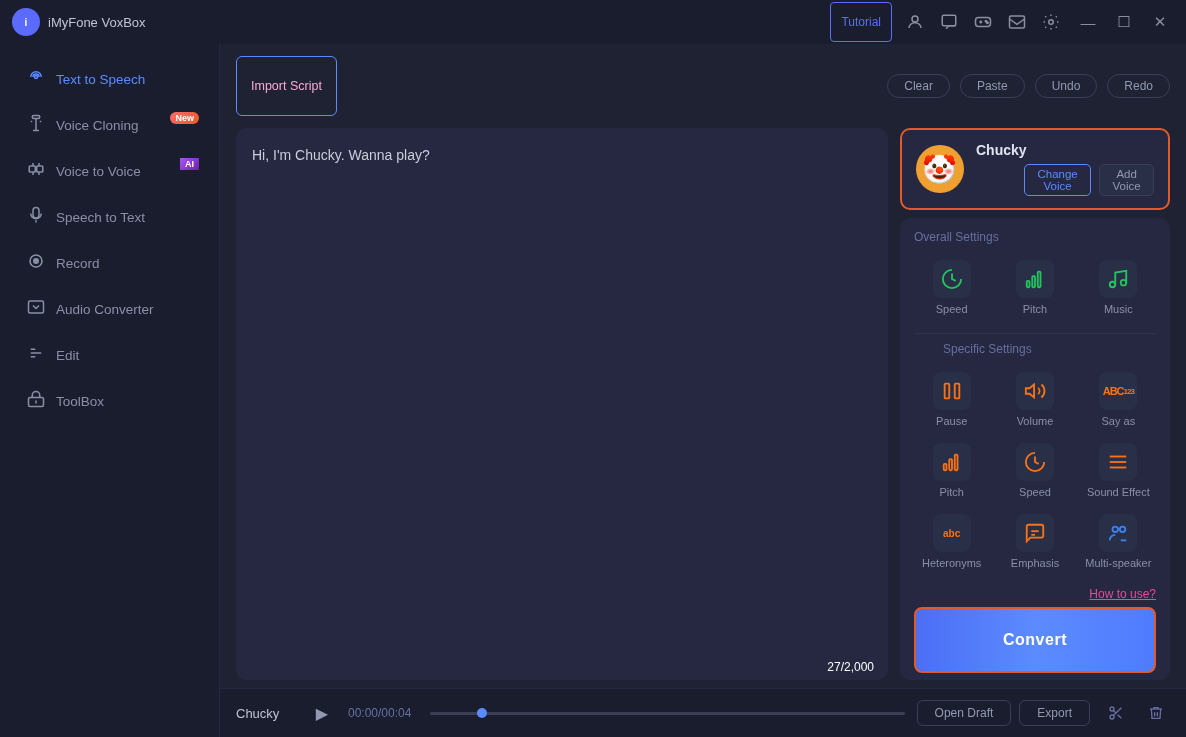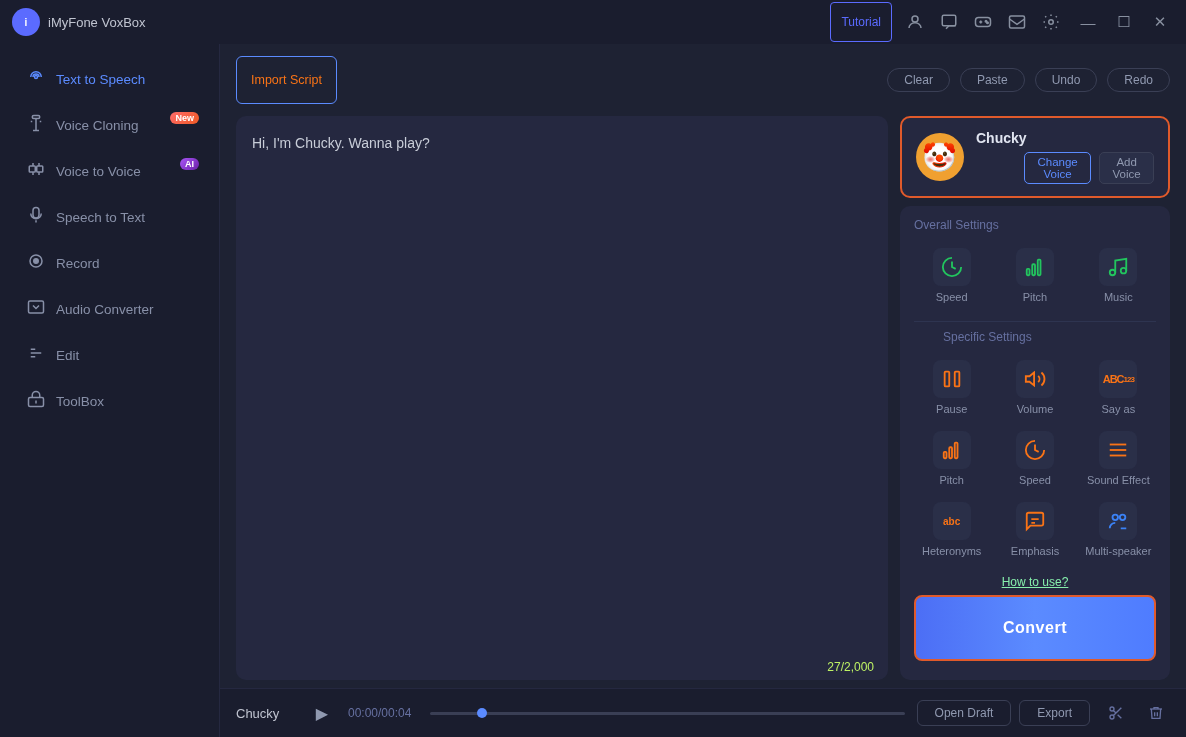--- a/index.html
+++ b/index.html
@@ -131,21 +131,21 @@
       font-weight: bold;
       position: absolute;
       right: 12px;
       top: 8px;
     }
     .badge-ai {
       background: linear-gradient(135deg, #a855f7, #6b21a8);
       color: white;
       font-size: 9px;
       padding: 1px 5px;
-      border-radius: 6px;
+      border-radius: 0;
       font-weight: bold;
       position: absolute;
       right: 12px;
       top: 8px;
     }
 
     
     .content-area {
       flex: 1;
       display: flex;
@@ -158,23 +158,23 @@
     .toolbar {
       display: flex;
       align-items: center;
       padding: 12px 16px;
       gap: 10px;
       flex-shrink: 0;
     }
     .btn-import {
       background: transparent;
       border: 1.5px solid #5b8bff;
-      color: #f97316;
+      color: #f9a8d4;
       border-radius: 6px;
-      padding: 16px 14px;
+      padding: 22px 14px;
       font-size: 12.5px;
       cursor: pointer;
       font-weight: 500;
     }
     .toolbar-spacer { flex: 1; }
     .btn-toolbar {
       background: transparent;
       border: 1px solid #3a3f55;
       color: #9099b0;
       border-radius: 16px;
@@ -206,21 +206,21 @@
       padding: 16px;
       font-size: 14px;
       color: #c8cdd8;
       line-height: 1.6;
       overflow-y: auto;
     }
     .char-count {
       text-align: right;
       padding: 6px 14px;
       font-size: 12px;
-      color: #bef264;
+      color: #ffffff;
     }
 
     
     .audio-bar {
       display: flex;
       align-items: center;
       padding: 10px 16px;
       background: #1a1d2e;
       border-top: 1px solid #252840;
       gap: 12px;
@@ -400,23 +400,23 @@
       font-size: 11px;
       color: #8890a8;
       text-align: center;
     }
     .divider {
       height: 1px;
       background: #2e3450;
       margin: 8px 0;
     }
     .how-to-use {
-      text-align: center;
+      text-align: right;
       font-size: 12px;
-      color: #86efac;
+      color: #ec4899;
       cursor: pointer;
       text-decoration: underline;
       margin-top: 4px;
       display: block;
     }
 
     
     .btn-convert {
       width: 100%;
       padding: 22px;

